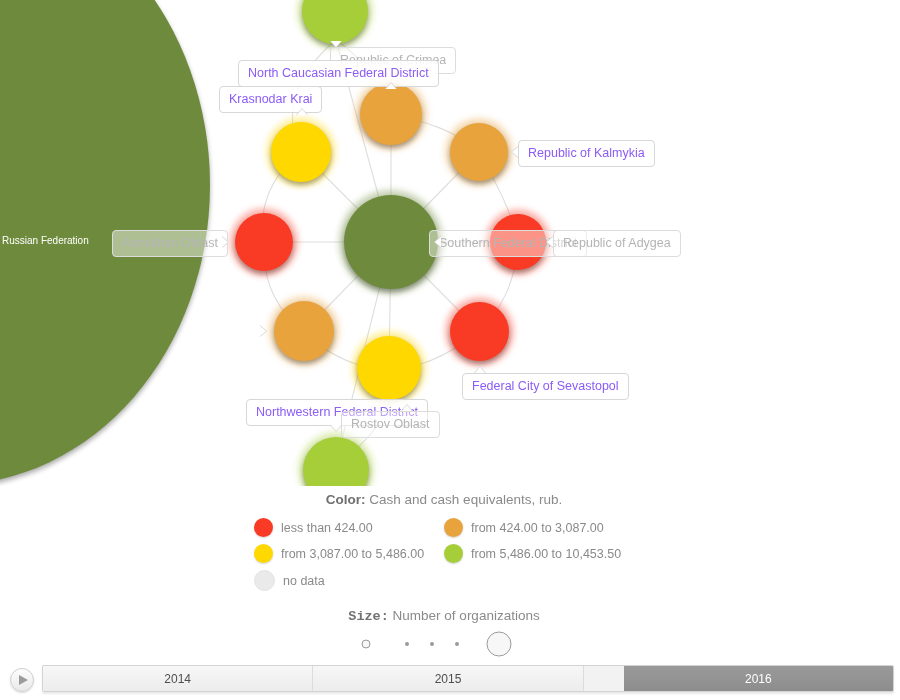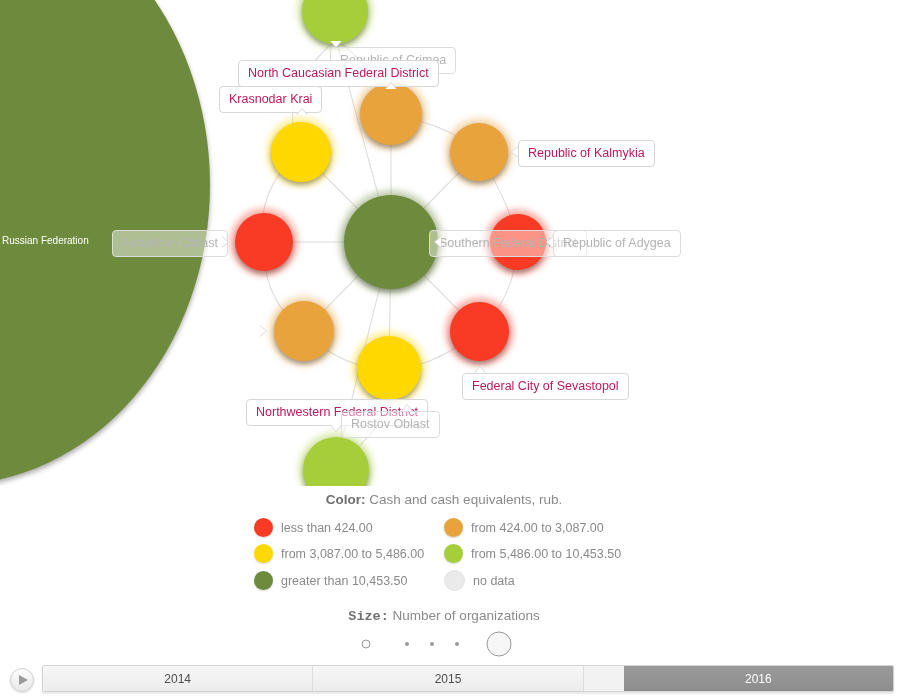--- a/index.html
+++ b/index.html
@@ -55,21 +55,21 @@
     opacity: 0.38;
     filter: blur(3px);
   }
 
   
   .callout {
     position: absolute;
     background: rgba(255,255,255,0.72);
     border: 1px solid #d7d7d7;
     border-radius: 4px;
-    color: #be185d;
+    color: #8b5cf6;
     font-size: 12.5px;
     line-height: 14px;
     padding: 5px 9px 6px 9px;
     white-space: nowrap;
     box-sizing: border-box;
   }
   .callout.dim {
     color: #b4b4b4;
     background: rgba(255,255,255,0.45);
     border-color: #dcdcdc;
@@ -422,24 +422,20 @@
     </div>
     <div class="legend-item">
       <span class="swatch" style="background:#FFD800;"></span>
       <span>from 3,087.00 to 5,486.00</span>
     </div>
     <div class="legend-item">
       <span class="swatch" style="background:#A6CE39;"></span>
       <span>from 5,486.00 to 10,453.50</span>
     </div>
     <div class="legend-item">
-      <span class="swatch" style="background:#6E8B3D;"></span>
-      <span>greater than 10,453.50</span>
-    </div>
-    <div class="legend-item">
       <span class="swatch nodata" style="background:#EAEAEA;"></span>
       <span>no data</span>
     </div>
   </div>
 
   <div class="size-title">
     <span class="strong">Size:</span>
     <span>Number of organizations</span>
   </div>
 

